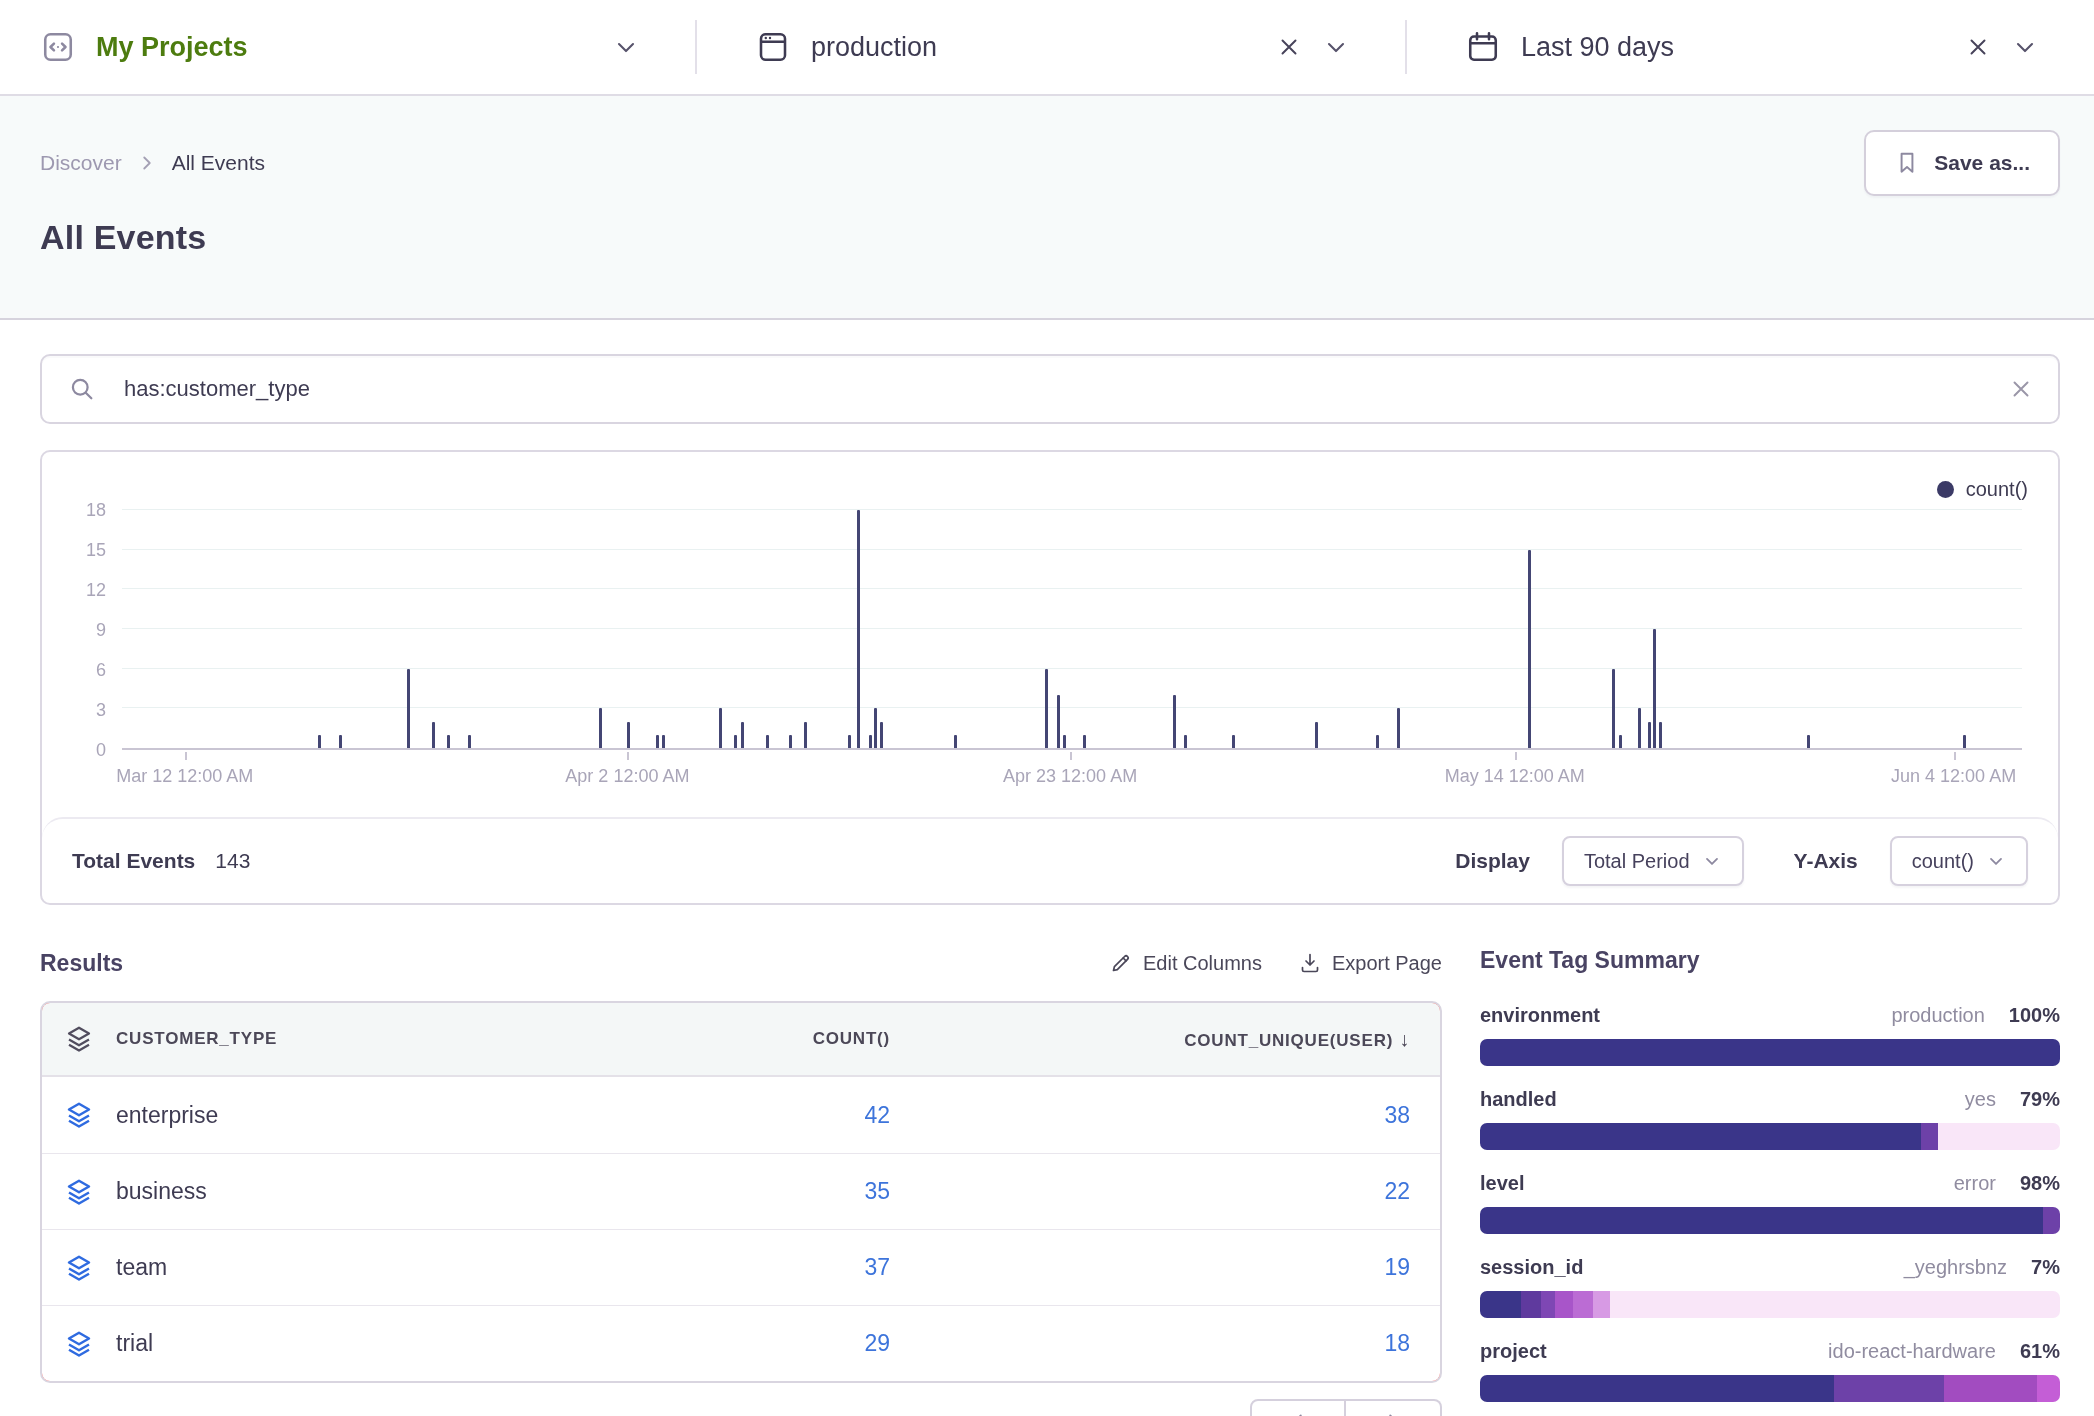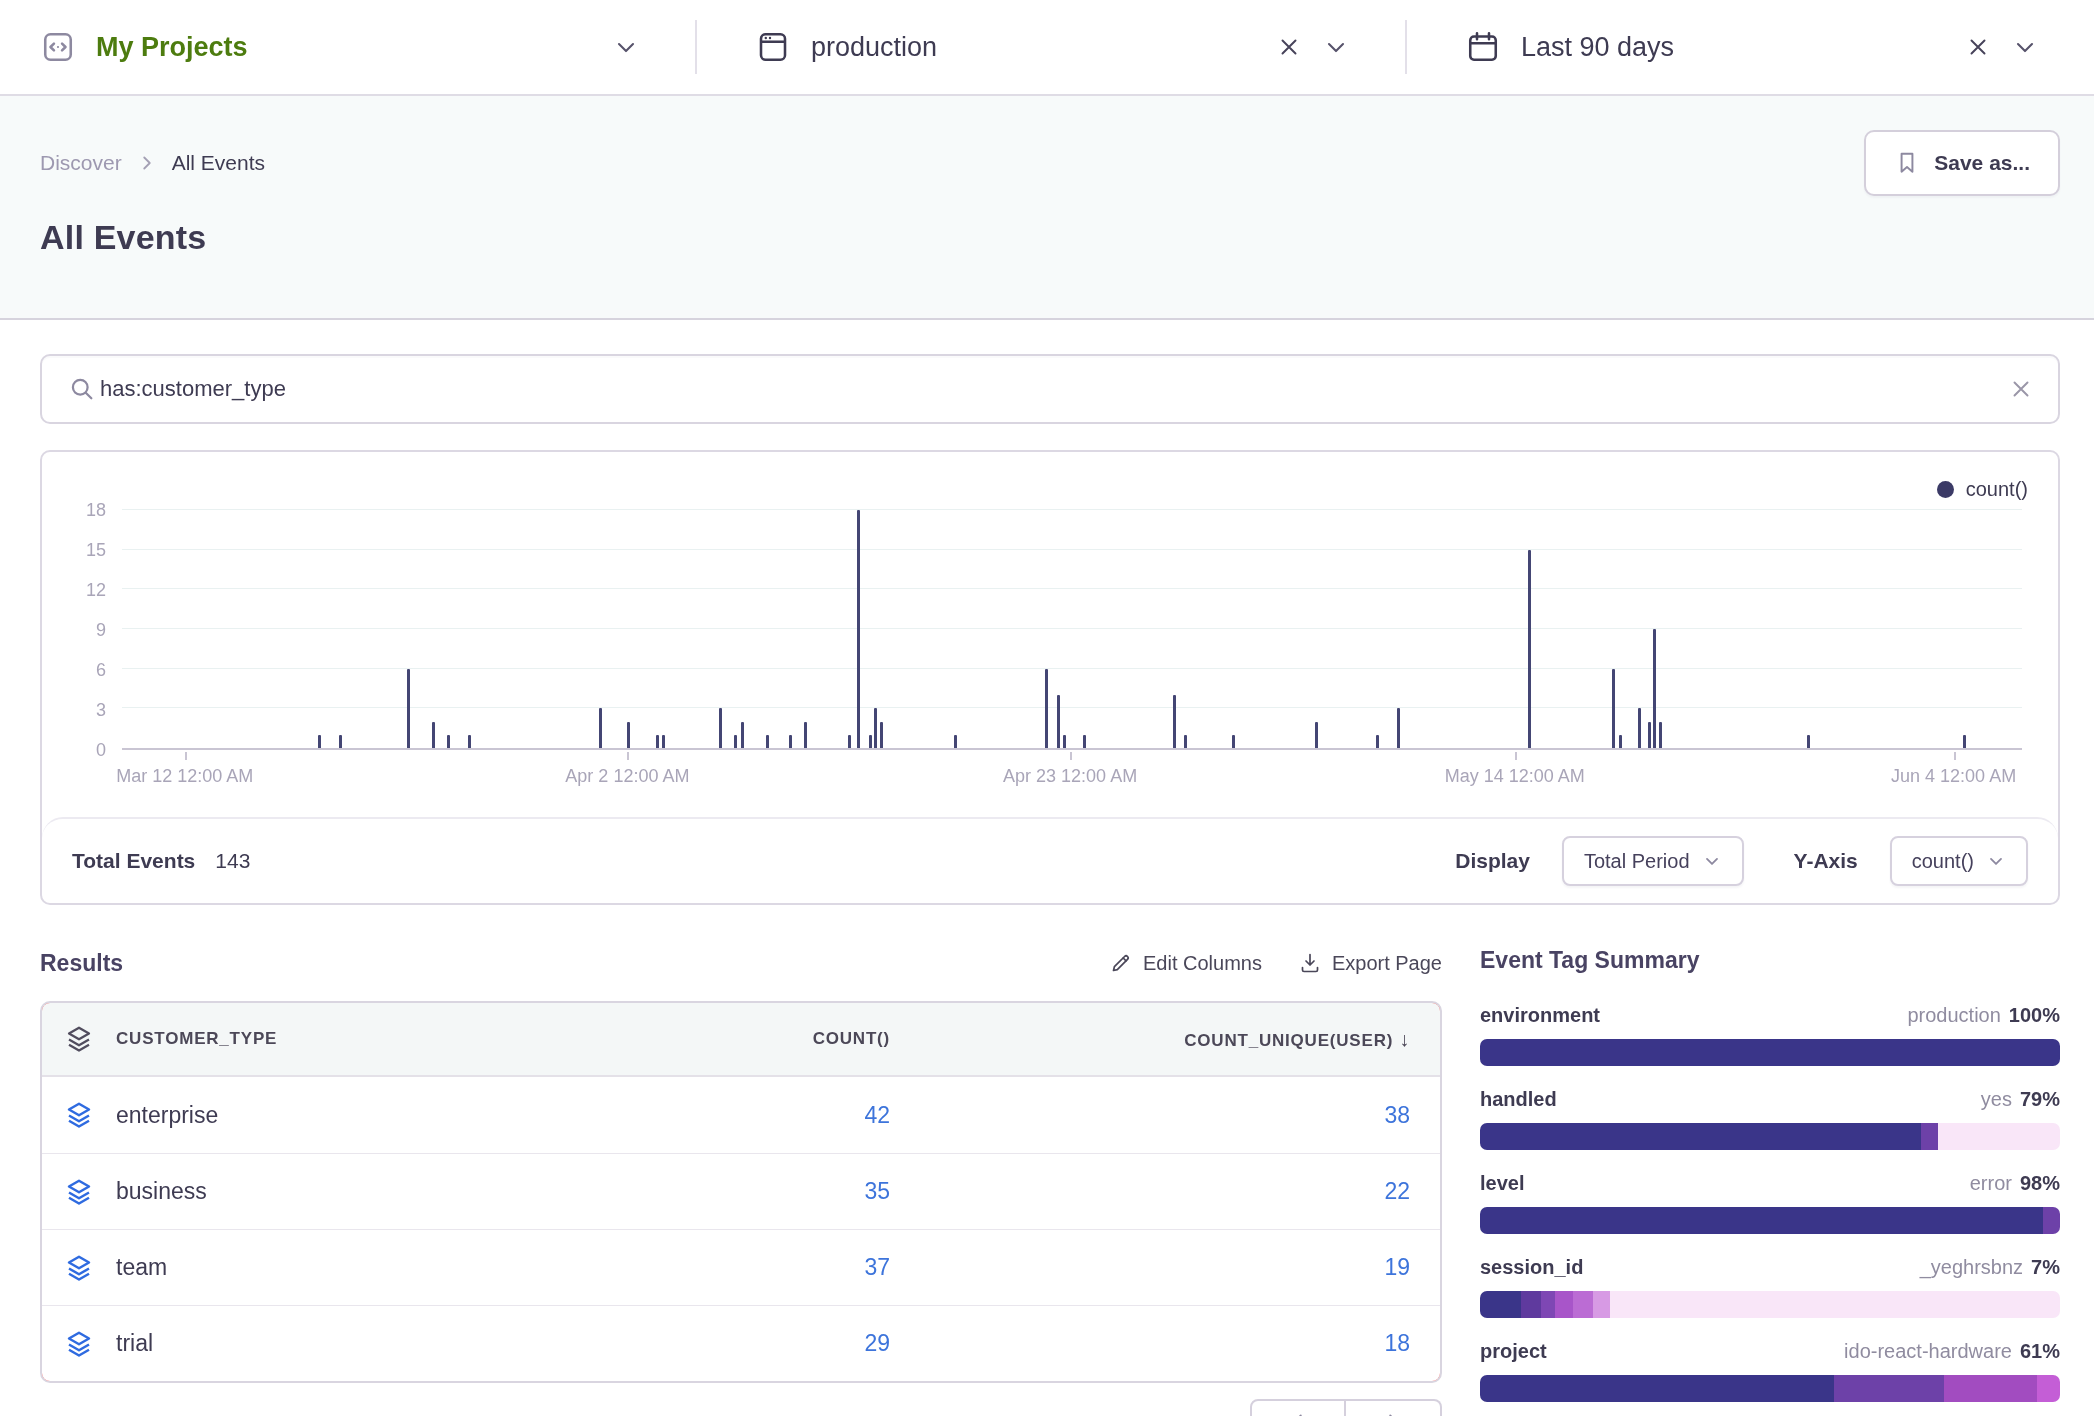--- a/index.html
+++ b/index.html
@@ -31,21 +31,21 @@
     font-size:21px; font-weight:700; color:#3e3b52; cursor:pointer; box-shadow:0 2px 2px rgba(60,50,90,.04); }
   .page-title { margin-top:22px; font-size:34px; font-weight:600; color:#3e3b52; letter-spacing:.2px; }
 
   
   .content { padding:34px 34px 0 40px; background:#fff; }
 
   
   .searchbar { display:flex; align-items:center; height:70px; background:#fff; border:2px solid #d9d5e0;
     border-radius:10px; padding:0 24px 0 26px; box-shadow:inset 0 2px 0 rgba(140,130,160,.04); }
   .searchbar input { flex:1; border:none; outline:none; background:transparent; font-family:inherit;
-    font-size:22px; color:#3e3b52; margin-left:4px; }
+    font-size:22px; color:#3e3b52; margin-left:28px; }
   .search-clear { color:#9a96a8; cursor:pointer; display:flex; align-items:center; }
 
   
   .chart-card { position:relative; margin-top:26px; height:455px; background:#fff;
     border:2px solid #dcd8e3; border-radius:10px; }
   .legend { position:absolute; top:26px; right:30px; display:flex; align-items:center; gap:12px;
     font-size:20px; color:#3e3b52; cursor:pointer; }
   .legend-dot { width:17px; height:17px; border-radius:50%; background:#3b3a66; }
   .plot { position:absolute; left:80px; right:36px; top:58px; height:240px;
     border-bottom:2px solid #c9c5d3; cursor:crosshair; }
@@ -97,21 +97,21 @@
   .pg-btn.next { border-radius:0 8px 8px 0; border-left:none; }
 
   
   .tag-summary { flex:1; margin-left:38px; }
   .tag-summary h2 { margin-top:6px; }
   .tag-list { margin-top:30px; }
   .tag { margin-bottom:22px; }
   .tag-head { display:flex; align-items:baseline; height:24px; margin-bottom:11px; font-size:20px; }
   .tag-name { font-weight:700; color:#3e3b52; }
   .tag-val { margin-left:auto; color:#908ca0; }
-  .tag-val b { color:#3e3b52; font-weight:700; margin-left:8px; }
+  .tag-val b { color:#3e3b52; font-weight:700; margin-left:24px; }
   .tag-bar { display:flex; height:27px; border-radius:7px; overflow:hidden; cursor:pointer; }
   .tag-seg { height:100%; }
 </style>
 </head>
 <body>
 
 <div class="page">
 
   <header class="topbar">
     <div class="tb-group first">

